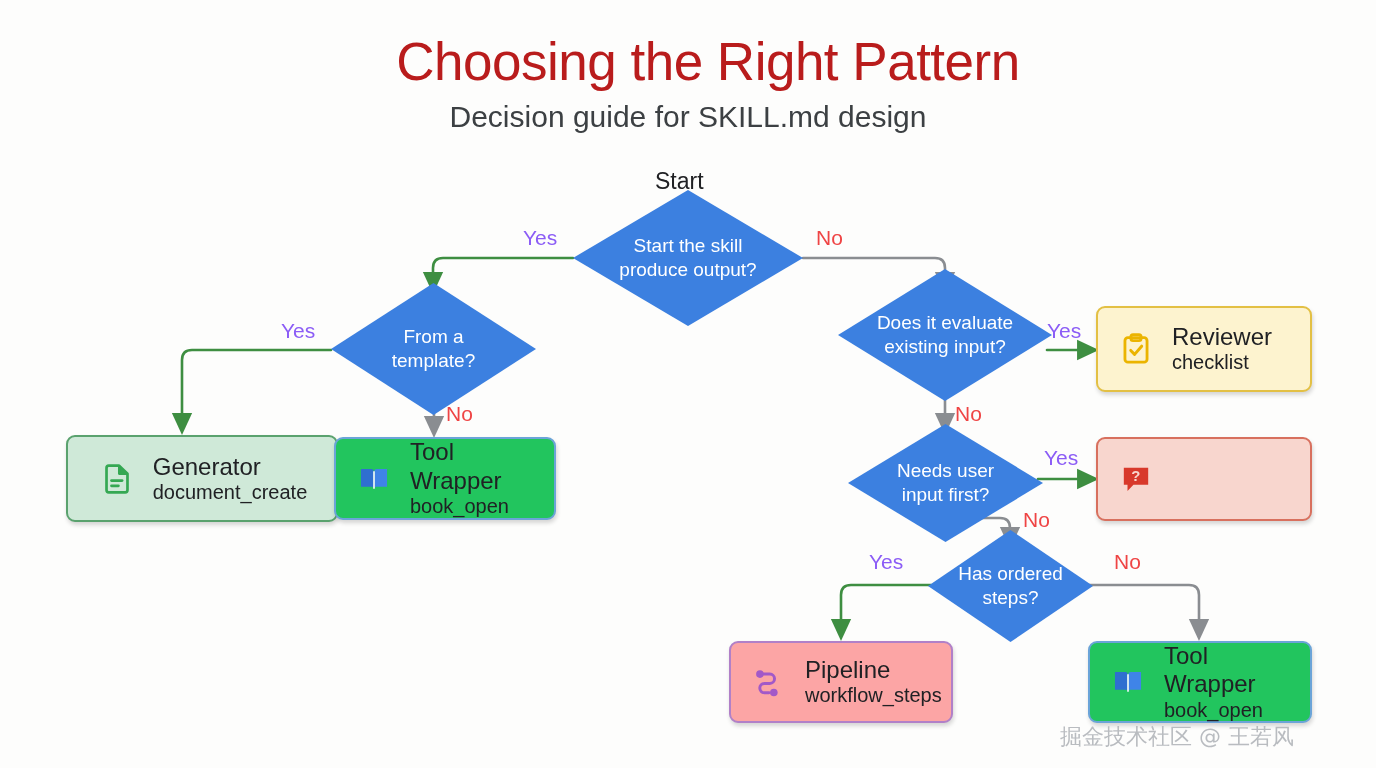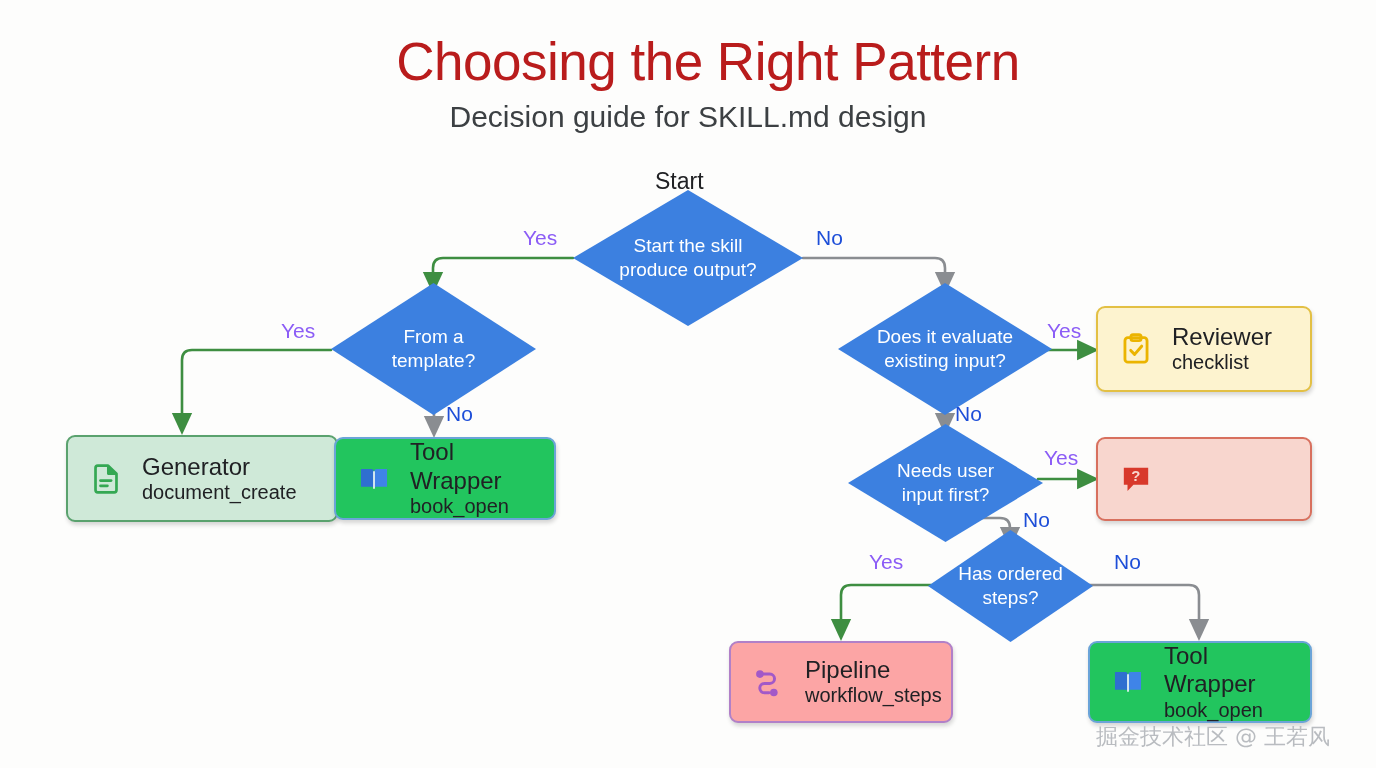--- a/index.html
+++ b/index.html
@@ -114,21 +114,21 @@
   .node.red    { background: #f8d6ce; border-color: #d8705e; }
   .node.purple { background: #fca5a5; border-color: #b180c8; }
 
   
   .edge-label {
     position: absolute;
     font-size: 21px;
     white-space: nowrap;
   }
   .edge-label.yes { color: #8b5cf6; }
-  .edge-label.no  { color: #1d4ed8; }
+  .edge-label.no  { color: #ef4444; }
 
   
   .watermark {
     position: absolute;
     font-size: 22px;
     color: #b9bcc0;
     white-space: nowrap;
     font-family: "DejaVu Sans", sans-serif;
   }
 </style>
@@ -183,42 +183,42 @@
     </div>
   </div>
 
   <div class="diamond" style="left:331px; top:283px; width:205px; height:132px;">
     <div class="dtext">
       <div>From a</div>
       <div>template?</div>
     </div>
   </div>
 
-  <div class="diamond" style="left:838px; top:283px; width:214px; height:132px;align-items:center;">
+  <div class="diamond" style="left:838px; top:269px; width:214px; height:132px;align-items:center;">
     <div class="dtext">
       <div>Does it evaluate</div>
       <div>existing input?</div>
     </div>
   </div>
 
   <div class="diamond" style="left:848px; top:424px; width:195px; height:118px;">
     <div class="dtext">
       <div>Needs user</div>
       <div>input first?</div>
     </div>
   </div>
 
   <div class="diamond" style="left:928px; top:530px; width:165px; height:112px;">
     <div class="dtext">
       <div>Has ordered</div>
       <div>steps?</div>
     </div>
   </div>
 
-  <div class="node green" style="left:66px; top:435px; width:272px; height:87px;">
+  <div class="node green" style="left:66px; top:435px; width:272px; height:87px;justify-content:center;">
     <div class="icon-wrap">
       <svg width="34" height="34" viewBox="0 0 24 24">
         <path d="M13.5 2.6 H6.2 A1.6 1.6 0 0 0 4.6 4.2 v15.6 a1.6 1.6 0 0 0 1.6 1.6 h11.6 a1.6 1.6 0 0 0 1.6 -1.6 V8.3 z" fill="none" stroke="#35a853" stroke-width="1.9" stroke-linejoin="round"></path>
         <path d="M13.5 2.6 V8.3 h5.9" fill="#35a853" stroke="#35a853" stroke-width="1.6" stroke-linejoin="round"></path>
         <line x1="8.1" y1="13.1" x2="15.6" y2="13.1" stroke="#35a853" stroke-width="1.9" stroke-linecap="round"></line>
         <line x1="8.1" y1="16.8" x2="13.0" y2="16.8" stroke="#35a853" stroke-width="1.9" stroke-linecap="round"></line>
       </svg>
     </div>
     <div class="labels">
       <div class="lbl-main">Generator</div>
@@ -299,15 +299,15 @@
 
   <div class="edge-label yes" style="left:1047px; top:319px;">Yes</div>
   <div class="edge-label no" style="left:955px; top:402px;">No</div>
 
   <div class="edge-label yes" style="left:1044px; top:446px;">Yes</div>
   <div class="edge-label no" style="left:1023px; top:508px;">No</div>
 
   <div class="edge-label yes" style="left:869px; top:550px;">Yes</div>
   <div class="edge-label no" style="left:1114px; top:550px;">No</div>
 
-  <div class="watermark" style="left:1096px; top:722px;">掘金技术社区 @ 王若风</div>
+  <div class="watermark" style="left:1060px; top:722px;">掘金技术社区 @ 王若风</div>
 
 </div>
 
 </body></html>

